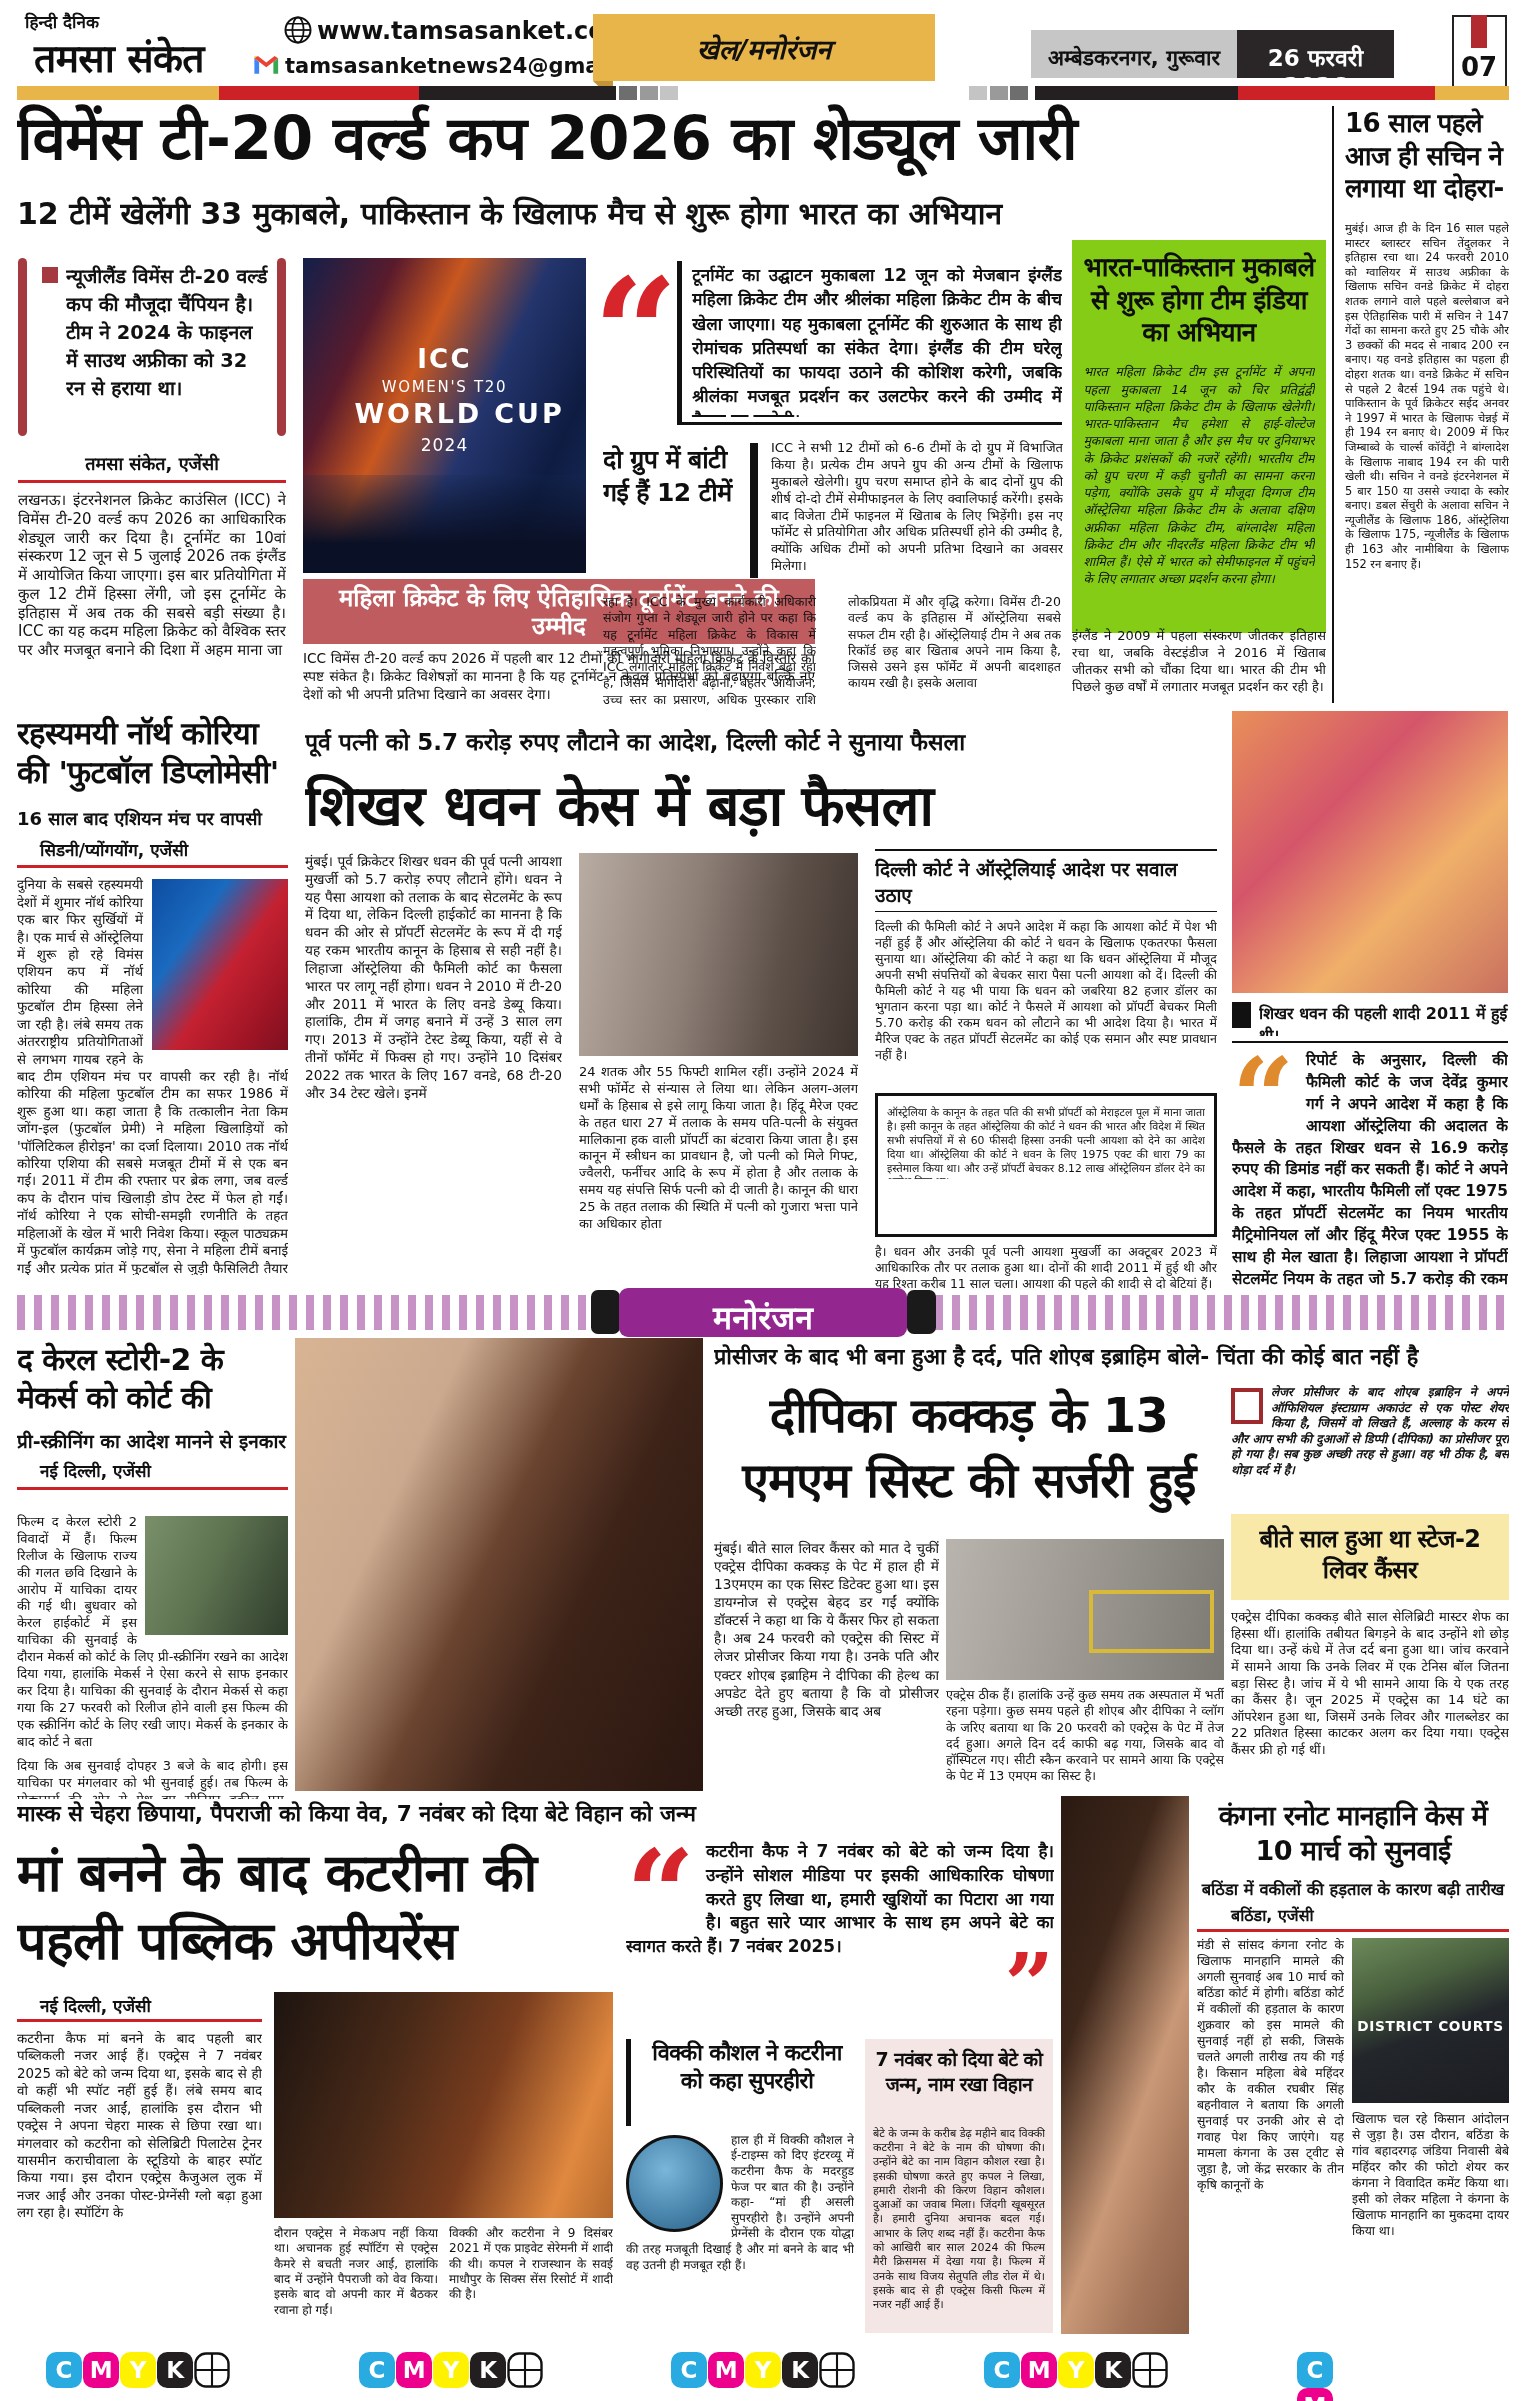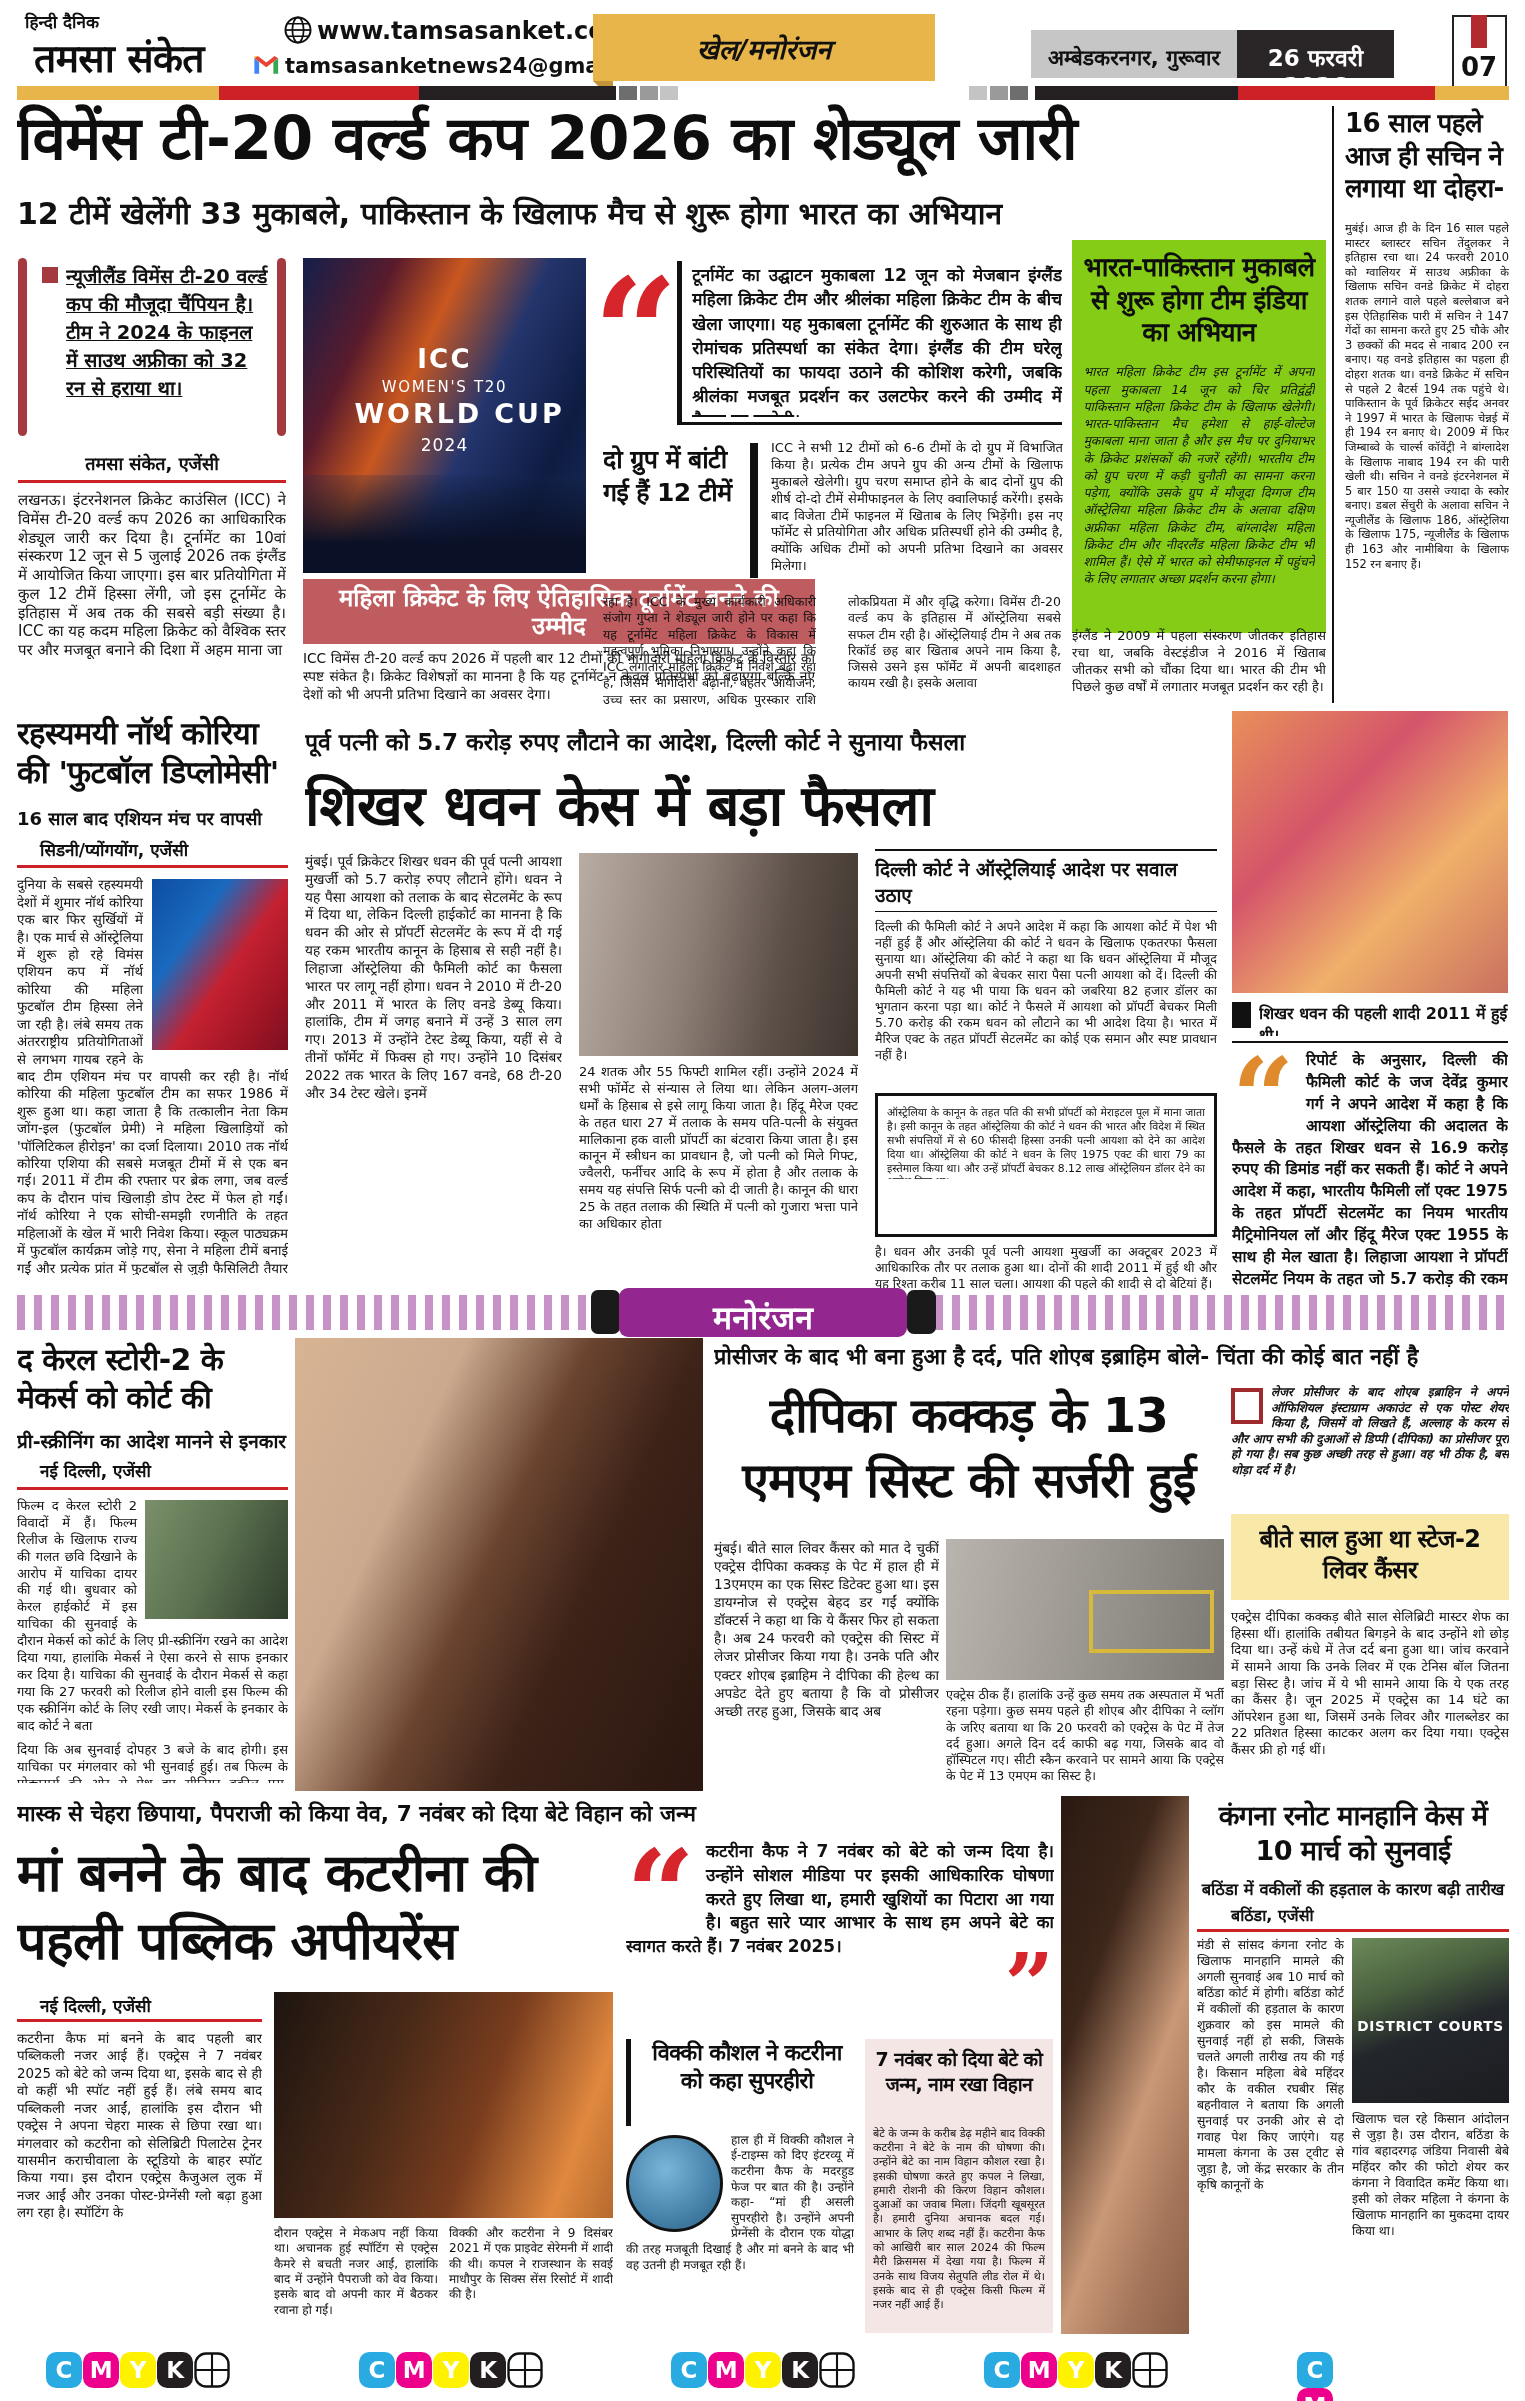--- a/index.html
+++ b/index.html
@@ -84,21 +84,21 @@
 
   <div class="a" style="left:1345px;top:107px;width:164px;height:596px;">
     <div class="headline clip" style="font-size:26px;line-height:1.25;height:105px;">16 साल पहले आज ही सचिन ने लगाया था दोहरा-शतक</div>
     <div class="j clip" style="margin-top:9px;height:473px;font-size:11.4px;line-height:1.28;">मुबंई। आज ही के दिन 16 साल पहले मास्टर ब्लास्टर सचिन तेंदुलकर ने इतिहास रचा था। 24 फरवरी 2010 को ग्वालियर में साउथ अफ्रीका के खिलाफ सचिन वनडे क्रिकेट में दोहरा शतक लगाने वाले पहले बल्लेबाज बने इस ऐतिहासिक पारी में सचिन ने 147 गेंदों का सामना करते हुए 25 चौके और 3 छक्कों की मदद से नाबाद 200 रन बनाए। यह वनडे इतिहास का पहला ही दोहरा शतक था। वनडे क्रिकेट में सचिन से पहले 2 बैटर्स 194 तक पहुंचे थे। पाकिस्तान के पूर्व क्रिकेटर सईद अनवर ने 1997 में भारत के खिलाफ चेन्नई में ही 194 रन बनाए थे। 2009 में फिर जिम्बाब्वे के चार्ल्स कॉवेंट्री ने बांग्लादेश के खिलाफ नाबाद 194 रन की पारी खेली थी। सचिन ने वनडे इंटरनेशनल में 5 बार 150 या उससे ज्यादा के स्कोर बनाए। डबल सेंचुरी के अलावा सचिन ने न्यूजीलैंड के खिलाफ 186, ऑस्ट्रेलिया के खिलाफ 175, न्यूजीलैंड के खिलाफ ही 163 और नामीबिया के खिलाफ 152 रन बनाए हैं।</div>
   </div>
 
   <div class="a" style="left:18px;top:258px;width:268px;height:178px;">
     <div class="a" style="left:0;top:0;width:9px;height:178px;background:#a43a40;border-radius:4.6px;"></div>
     <div class="a" style="right:0;top:0;width:9px;height:178px;background:#a43a40;border-radius:4.6px;"></div>
     <div class="a" style="left:24px;top:9px;width:16px;height:16px;background:#a43a40;"></div>
-    <div class="a b clip" style="left:48px;top:4.6px;width:203px;height:169px;font-size:19.4px;line-height:1.45;text-decoration:underline;">न्यूजीलैंड विमेंस टी-20 वर्ल्ड कप की मौजूदा चैंपियन है। टीम ने 2024 के फाइनल में साउथ अफ्रीका को 32 रन से हराया था।</div>
+    <div class="a b clip" style="left:48px;top:4.6px;width:203px;height:169px;font-size:19.4px;line-height:1.45;">न्यूजीलैंड विमेंस टी-20 वर्ल्ड कप की मौजूदा चैंपियन है। टीम ने 2024 के फाइनल में साउथ अफ्रीका को 32 रन से हराया था।</div>
   </div>
   <div class="a b center" style="left:18px;top:451px;width:268px;font-size:18px;">तमसा संकेत, एजेंसी</div>
   <div class="a rule-red" style="left:18px;top:480px;width:268px;"></div>
   <div class="a j clip" style="left:18px;top:491px;width:268px;height:214px;font-size:15px;line-height:1.25;">लखनऊ। इंटरनेशनल क्रिकेट काउंसिल (ICC) ने विमेंस टी-20 वर्ल्ड कप 2026 का आधिकारिक शेड्यूल जारी कर दिया है। टूर्नामेंट का 10वां संस्करण 12 जून से 5 जुलाई 2026 तक इंग्लैंड में आयोजित किया जाएगा। इस बार प्रतियोगिता में कुल 12 टीमें हिस्सा लेंगी, जो इस टूर्नामेंट के इतिहास में अब तक की सबसे बड़ी संख्या है। ICC का यह कदम महिला क्रिकेट को वैश्विक स्तर पर और मजबूत बनाने की दिशा में अहम माना जा</div>
 
   <div class="a photo" style="left:303px;top:258px;width:283px;height:315px;background:linear-gradient(115deg,#131f4a 0%,#5a1b2c 22%,#c9571f 38%,#24356d 58%,#0e1c42 80%,#1a2c5c 100%);">
     <div class="a white b center" style="left:0;top:86px;width:283px;font-size:26px;letter-spacing:2.3px;">ICC</div>
     <div class="a white center" style="left:0;top:120px;width:283px;font-size:15px;letter-spacing:1.7px;">WOMEN'S T20</div>
     <div class="a white b center" style="left:0;top:140px;width:313px;font-size:27px;letter-spacing:2.9px;">WORLD CUP</div>
     <div class="a white center" style="left:0;top:177px;width:283px;font-size:17px;letter-spacing:1.1px;">2024</div>
@@ -172,21 +172,21 @@
   <div class="a" style="left:907px;top:1290px;width:28.5px;height:44px;background:#1a1a1a;border-radius:6.8px;"></div>
   <div class="a" style="left:619px;top:1288px;width:288px;height:49px;background:#93278f;border-radius:9px;">
     <div class="a b white center" style="left:0;top:6.8px;width:288px;font-size:32px;">मनोरंजन</div>
   </div>
 
   <div class="a" style="left:17px;top:1341px;width:271px;height:450px;">
     <div class="headline clip" style="font-size:30px;line-height:1.25;height:80px;">द केरल स्टोरी-2 के मेकर्स को कोर्ट की फटकार</div>
     <div class="b clip" style="margin-top:6.8px;font-size:19px;height:26px;">प्री-स्क्रीनिंग का आदेश मानने से इनकार किया</div>
     <div class="b" style="margin-top:5.7px;font-size:17px;padding-left:23px;">नई दिल्ली, एजेंसी</div>
     <div class="rule-red" style="margin-top:4.6px;"></div>
-    <div class="clip" style="margin-top:8px;height:285px;">
+    <div class="clip" style="margin-top:24px;height:285px;">
       <div class="photo" style="float:right;width:143px;height:119px;margin:2.3px 0 6.8px 8px;background:linear-gradient(115deg,#7a8f6a 0%,#5d7350 45%,#43543c 75%,#2f3d2b 100%);"></div>
       <p class="j" style="font-size:13px;line-height:1.3;">फिल्म द केरल स्टोरी 2 विवादों में हैं। फिल्म रिलीज के खिलाफ राज्य की गलत छवि दिखाने के आरोप में याचिका दायर की गई थी। बुधवार को केरल हाईकोर्ट में इस याचिका की सुनवाई के दौरान मेकर्स को कोर्ट के लिए प्री-स्क्रीनिंग रखने का आदेश दिया गया, हालांकि मेकर्स ने ऐसा करने से साफ इनकार कर दिया है। याचिका की सुनवाई के दौरान मेकर्स से कहा गया कि 27 फरवरी को रिलीज होने वाली इस फिल्म की एक स्क्रीनिंग कोर्ट के लिए रखी जाए। मेकर्स के इनकार के बाद कोर्ट ने बता</p>
       <p class="j" style="font-size:13px;line-height:1.3;">दिया कि अब सुनवाई दोपहर 3 बजे के बाद होगी। इस याचिका पर मंगलवार को भी सुनवाई हुई। तब फिल्म के प्रोड्यूसर्स की ओर से पेश हुए सीनियर वकील एस. श्रीकुमार ने कहा कि फिल्म सर्टिफिकेशन के साथ रिलीज हो रही है, ऐसे में प्री-स्क्रीनिंग की जरूरत नहीं है।</p>
     </div>
   </div>
 
   <div class="a photo" style="left:295px;top:1338px;width:408px;height:453px;background:linear-gradient(115deg,#d8b493 0%,#caa98f 28%,#6b4430 48%,#3d2318 66%,#2a1710 100%);"></div>
 
   <div class="a kicker clip" style="left:714px;top:1341px;width:795px;height:32px;font-size:21.7px;">प्रोसीजर के बाद भी बना हुआ है दर्द, पति शोएब इब्राहिम बोले- चिंता की कोई बात नहीं है</div>
   <div class="a headline center clip" style="left:714px;top:1383px;width:510px;height:143px;font-size:48px;line-height:1.35;">दीपिका कक्कड़ के 13 एमएम सिस्ट की सर्जरी हुई</div>

